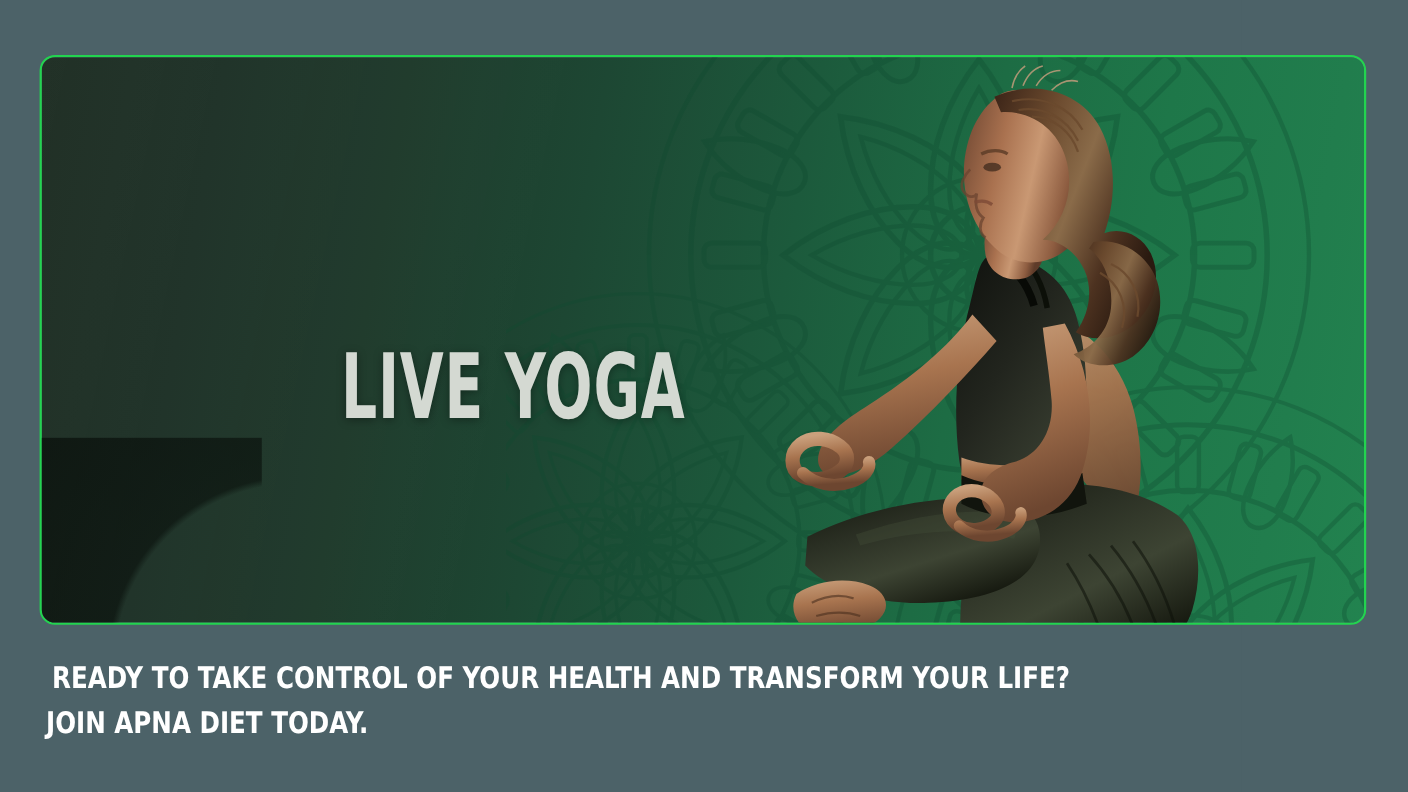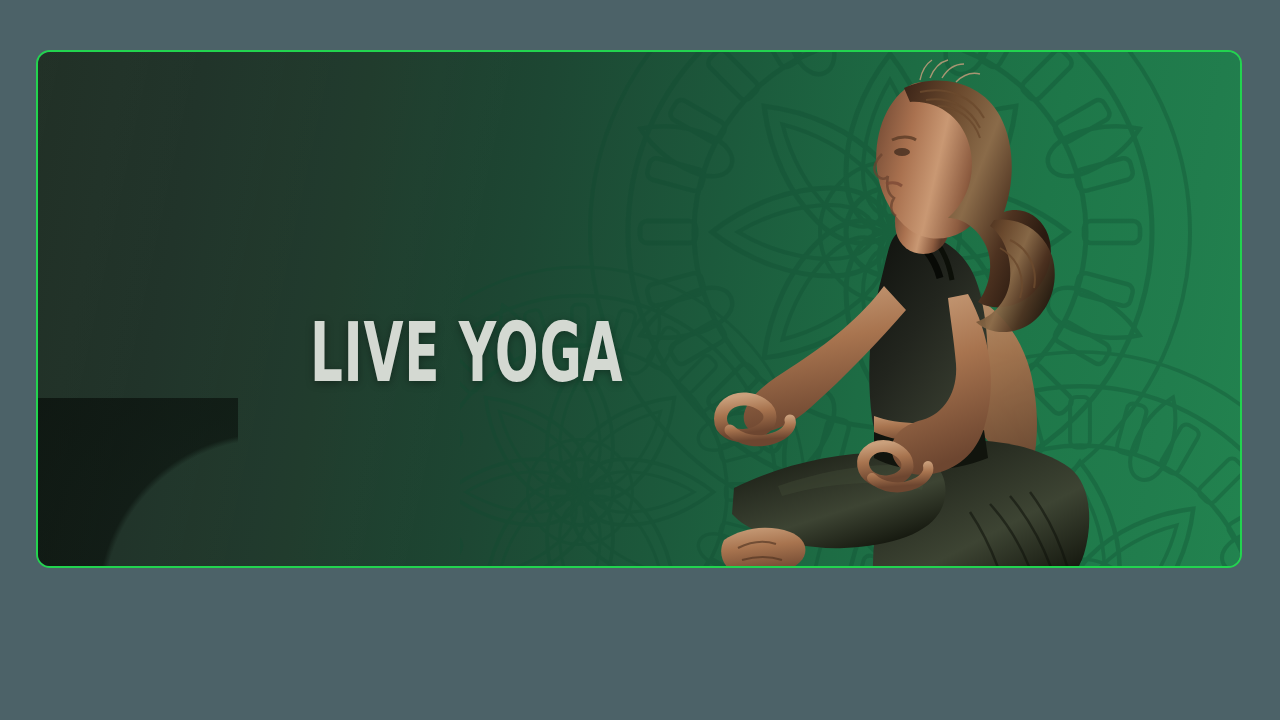--- a/index.html
+++ b/index.html
@@ -368,14 +368,18 @@
             <path d="M304,44 C310,34 318,30 326,30"></path>
             <path d="M318,48 C326,40 334,38 342,40"></path>
             <path d="M282,46 C284,36 288,30 294,26"></path>
           </g>
         </svg>
       </div>
 
     </div>
   </div>
 
+  <div id="caption">
+    <span class="caption-line" id="caption-line-1">READY TO TAKE CONTROL OF YOUR HEALTH AND TRANSFORM YOUR LIFE?</span>
+    <span class="caption-line" id="caption-line-2">JOIN APNA DIET TODAY.</span>
+  </div>
 
 </div>
 
 </body></html>

